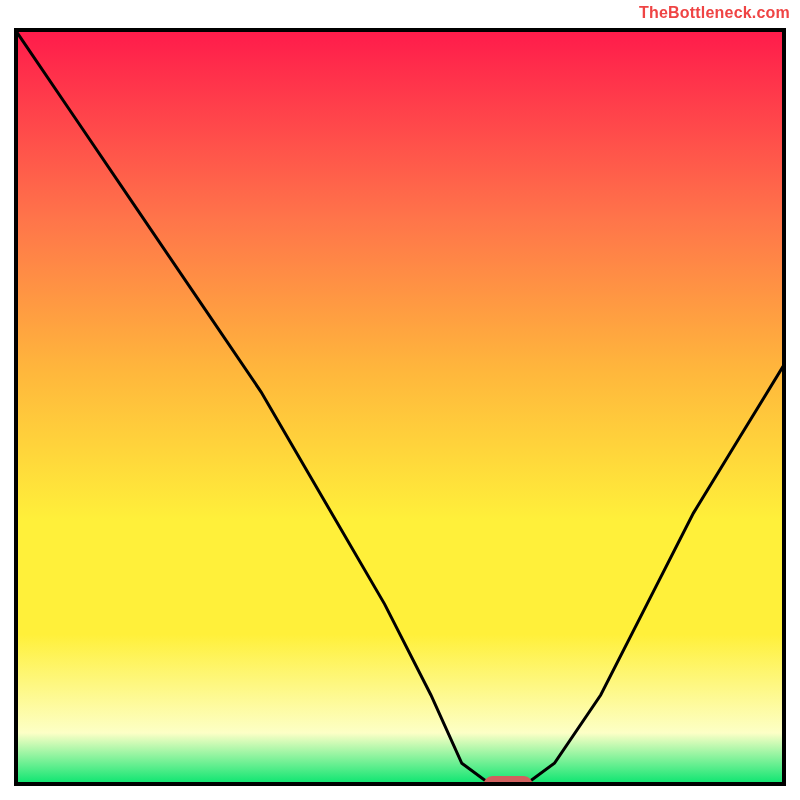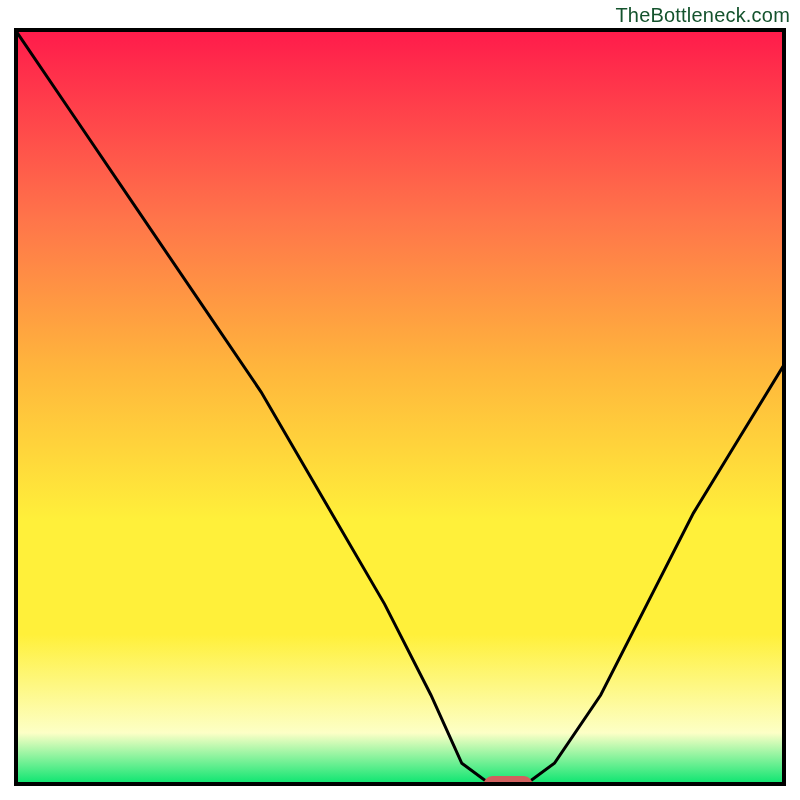--- a/index.html
+++ b/index.html
@@ -12,23 +12,23 @@
   }
   .wrap {
     position: relative;
     width: 800px;
     height: 800px;
   }
   .watermark {
     position: absolute;
     top: 4px;
     right: 10px;
-    font-size: 20px;
-    font-weight: 400;
-    color: #14532d;
+    font-size: 16px;
+    font-weight: 700;
+    color: #ef4444;
     z-index: 10;
     letter-spacing: 0.2px;
   }
   .frame {
     position: absolute;
     left: 14px;
     top: 28px;
     width: 772px;   
     height: 758px;  
     box-sizing: border-box;

